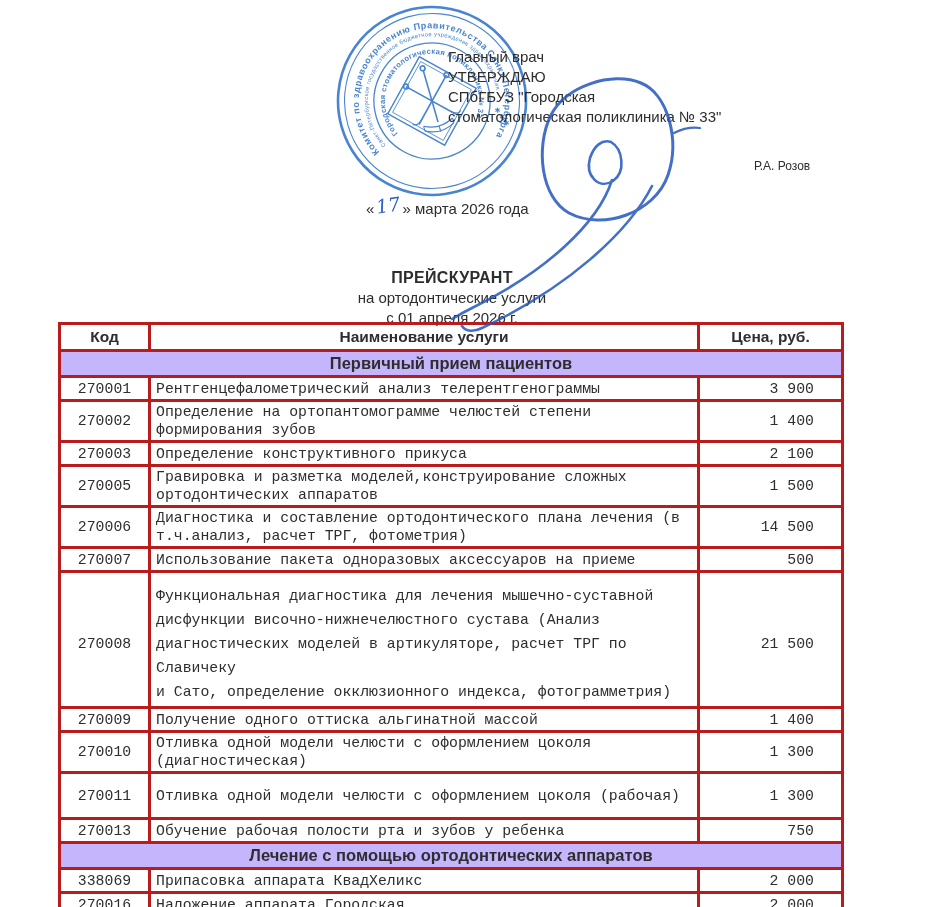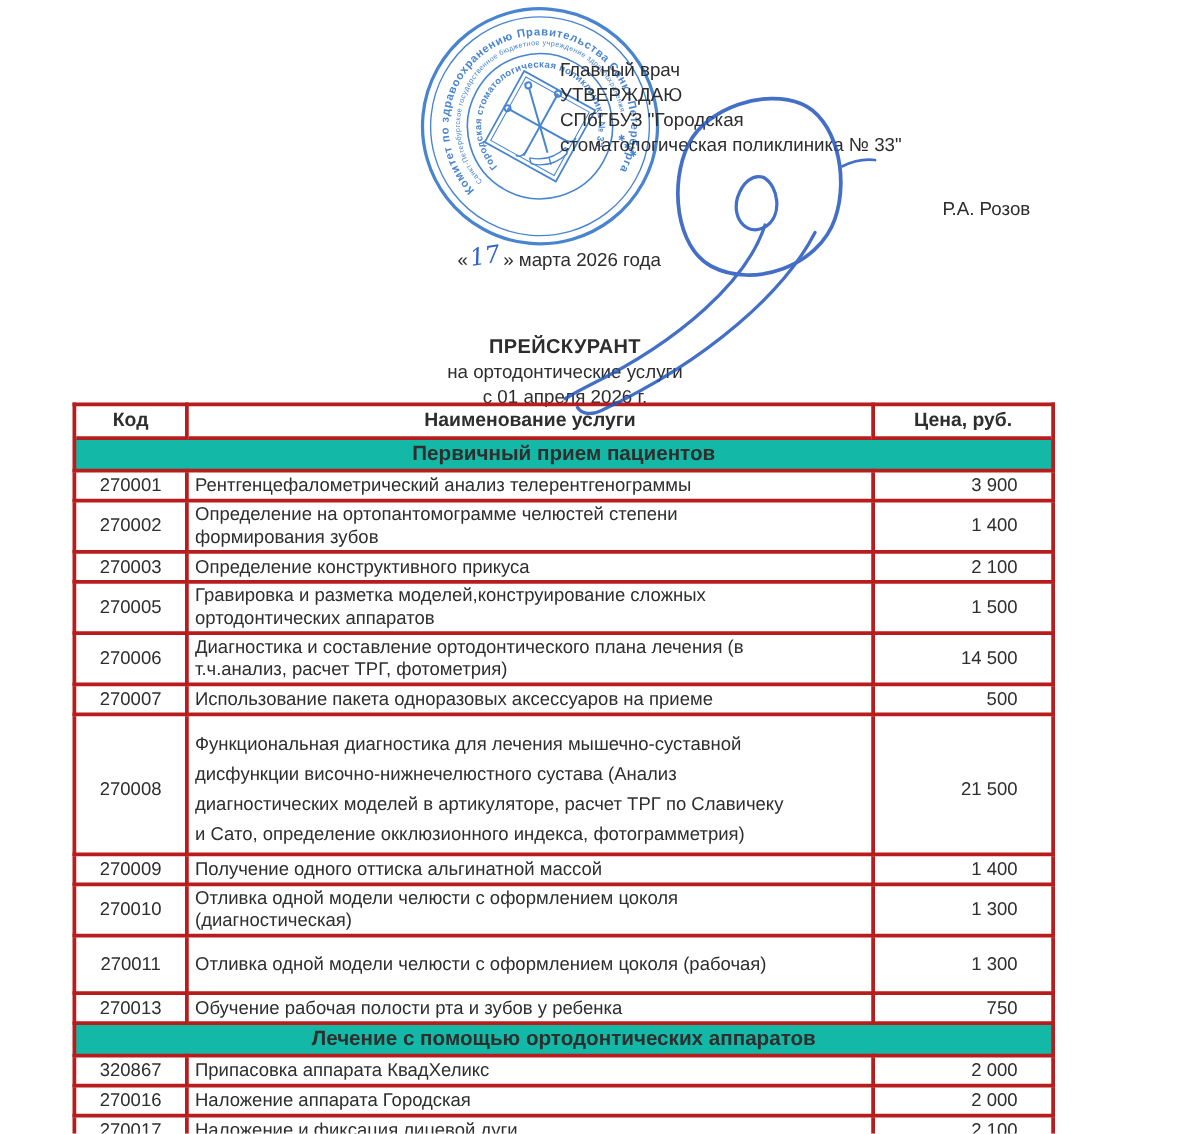--- a/index.html
+++ b/index.html
@@ -2,21 +2,21 @@
 <html><head>
 <meta charset="utf-8">
 <style>
   html,body{margin:0;padding:0;background:#ffffff;}
   .page{
     position:relative;width:945px;height:907px;background:#ffffff;overflow:hidden;
     font-family:"Liberation Sans","DejaVu Sans",sans-serif;color:#2d2d2d;
   }
   
   .approval{position:absolute;left:448px;top:47px;font-size:15px;line-height:20px;}
-  .signer{position:absolute;left:754px;top:159px;font-size:15px;}
+  .signer{position:absolute;left:754px;top:159px;font-size:12px;}
   .dateline{position:absolute;left:366px;top:196px;font-size:15px;}
   .hand-day{
     display:inline-block;font-family:"DejaVu Serif",serif;font-style:italic;
     color:#2f63c8;font-size:19px;transform:rotate(-9deg);margin:0 2px;position:relative;top:-2px;
   }
   
   .title-block{position:absolute;left:282px;top:237px;width:340px;text-align:center;margin-top:32px;}
   .title-main{font-size:16px;font-weight:bold;letter-spacing:.3px;}
   .title-sub{font-size:15px;line-height:18px;margin-top:2px;}
   
@@ -24,23 +24,23 @@
     position:absolute;left:58px;top:322px;width:783px;border-collapse:collapse;
     border:2px solid #2b2b2b;table-layout:fixed;font-size:14.8px;color:#2e2e2e;
   }
   table.price th,table.price td{border:3px solid #b91c1c;vertical-align:middle;}
   table.price th{height:22px;font-size:15.5px;font-weight:bold;border-bottom-width:2px;}
   td.code{text-align:center;width:90px;}
   td.name{text-align:left;padding:1px 5px;white-space:pre-line;line-height:18px;}
   td.price-val{text-align:right;padding-right:27px;}
   tr.section-row td{
     text-align:center;font-weight:bold;font-size:16.5px;height:21px;
-    background:#14b8a6;
-  }
-  tr.data-row td{height:19px;}
+    background:#c4b5fd;
+  }
+  tr.data-row td{height:19px;font-family:Liberation Mono, monospace;}
   tr.row-270008 td{padding-top:11px;padding-bottom:2px;}
   tr.row-270008 td.name{line-height:24px;}
   tr.row-270011 td{padding-top:12px;padding-bottom:12px;}
   
   .stamp{
     position:absolute;left:332px;top:1px;width:200px;height:200px;
     transform:rotate(-16deg);opacity:.88;
   }
   .sig-overlay{position:absolute;left:0;top:0;width:945px;height:907px;pointer-events:none;}
 </style>
@@ -189,21 +189,21 @@
         </tr>
         <tr class="data-row row-270013">
           <td class="code">270013</td>
           <td class="name">Обучение рабочая полости рта и зубов у ребенка</td>
           <td class="price-val">750</td>
         </tr>
         <tr class="section-row">
           <td colspan="3">Лечение с помощью ортодонтических аппаратов</td>
         </tr>
         <tr class="data-row row-270015">
-          <td class="code">320867</td>
+          <td class="code">338069</td>
           <td class="name">Припасовка аппарата КвадХеликс</td>
           <td class="price-val">2 000</td>
         </tr>
         <tr class="data-row row-270016">
           <td class="code">270016</td>
           <td class="name">Наложение аппарата Городская</td>
           <td class="price-val">2 000</td>
         </tr>
         <tr class="data-row row-270017">
           <td class="code">270017</td>

